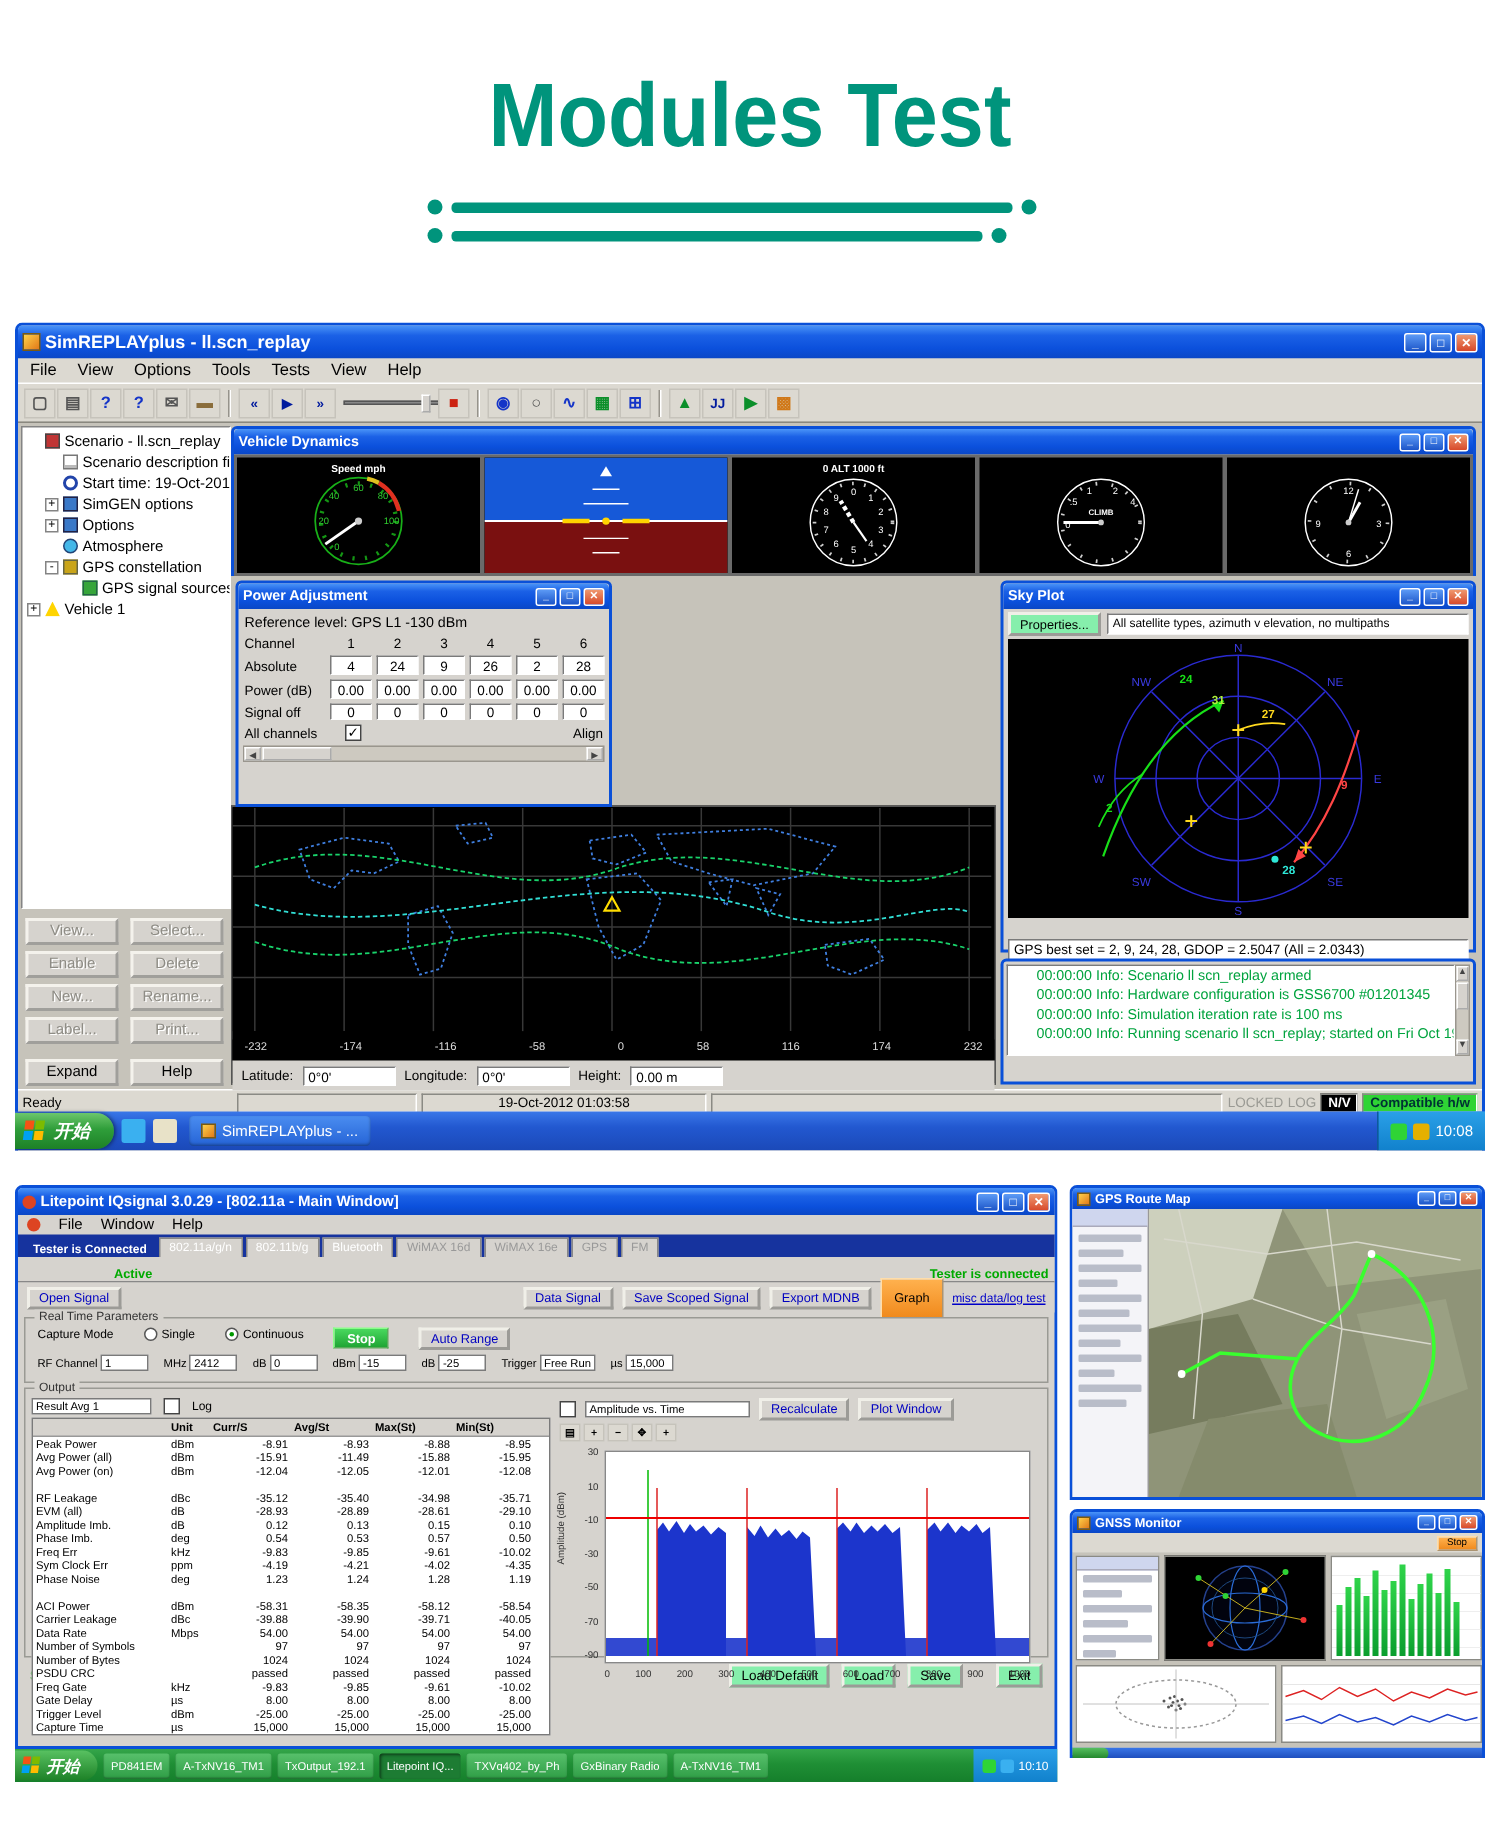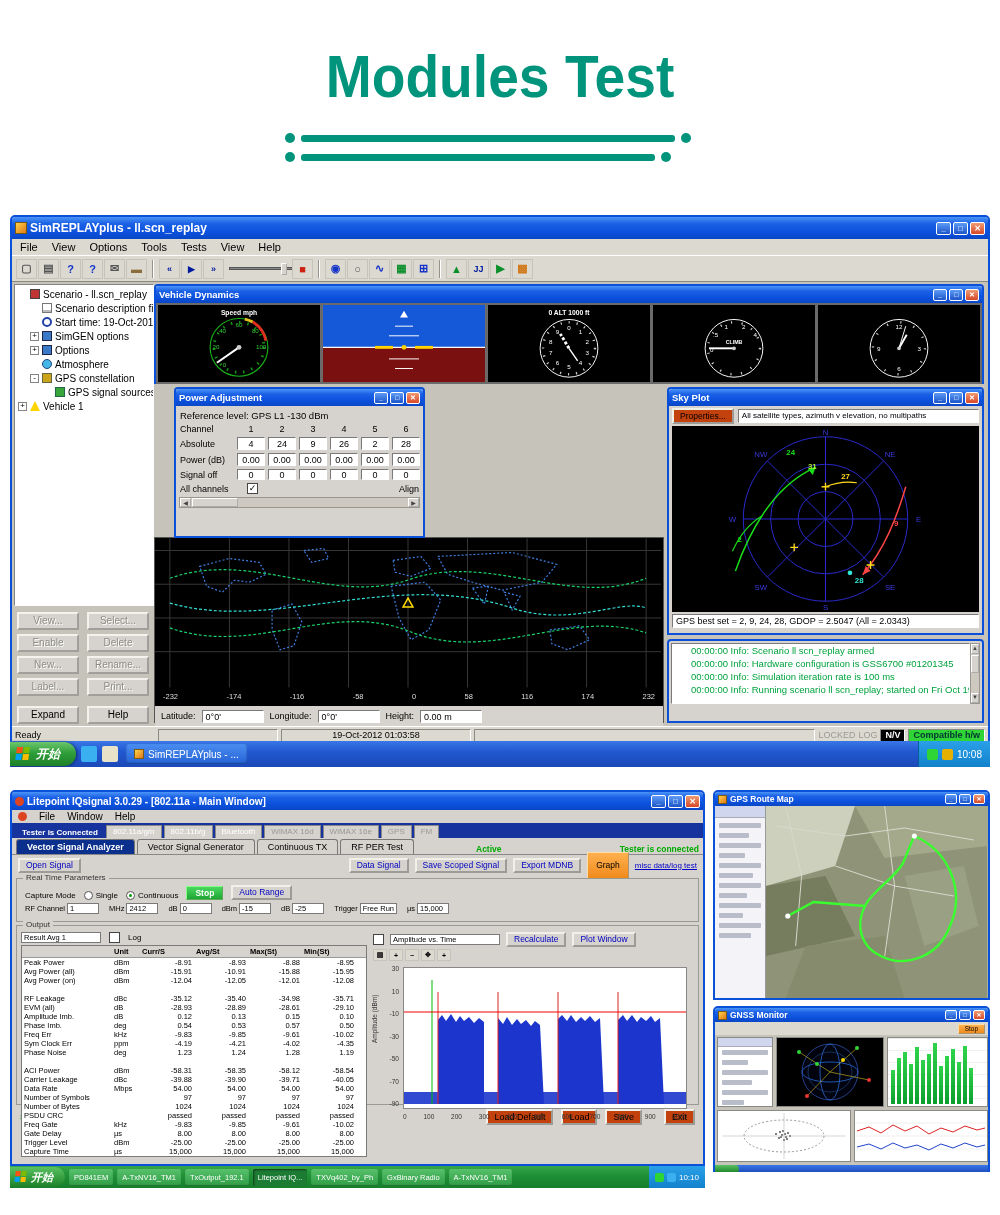--- a/index.html
+++ b/index.html
@@ -67,21 +67,21 @@
 .chk{width:11px;height:11px;background:#fff;border:1px solid #444;font-size:9px;line-height:9px;text-align:center}
 .chk.on::after{content:"✓"}
 .hscroll{height:11px;background:#cdc9c0;border:1px solid #9a968e;display:flex}
 .harrow{width:11px;background:#d6d3ce;border:1px outset #fff;font-size:6px;text-align:center;color:#444}
 .harrow.l::after{content:"◀"}.harrow.r::after{content:"▶"}
 .hthumb{width:46px;background:#d6d3ce;border:1px outset #fff;margin:0 1px}
 .vscroll{width:10px;background:#cdc9c0;border:1px solid #9a968e;display:flex;flex-direction:column}
 .varrow{height:10px;background:#d6d3ce;border:1px outset #fff;font-size:6px;text-align:center;color:#444}
 .varrow.u::after{content:"▲"}.varrow.d::after{content:"▼"}
 .vthumb{height:18px;background:#d6d3ce;border:1px outset #fff;margin:1px 0}
-.btn3d{background:#c2410c;border:2px outset #f0efe8;font-size:9px;padding:0 6px;height:16px;line-height:12px}
+.btn3d{background:#86efac;border:2px outset #f0efe8;font-size:9px;padding:0 6px;height:16px;line-height:12px}
 
 .sunken{background:#fff;border:1px solid;border-color:#7a7a7a #fff #fff #7a7a7a}
 .skysat{font-size:8px;font-weight:bold}
 .mline{font-size:9.5px;color:#00a33e;white-space:nowrap;line-height:13px;padding-left:19px}
 
 .coordstrip{display:flex;align-items:center;gap:6px;height:20px;background:#d6d3ce;font-size:9px;padding:0 6px}
 .cinput{background:#fff;border:1px solid;border-color:#7a7a7a #fff #fff #7a7a7a;width:62px;height:13px;font-size:9px;padding:0 3px;line-height:12px}
 .mapticks{display:flex;justify-content:space-between;color:#ddd;font-size:7.5px;padding:0 8px;background:#000}
 
 .taskbar{position:absolute;left:0;right:0;bottom:0;height:26px;background:linear-gradient(#3a77e8,#2258d0 40%,#1b49b8);display:flex;align-items:center}
@@ -431,21 +431,21 @@
         <div class="coordstrip">
           <span>Latitude:</span>
           <span class="cinput">0°0'</span>
           <span>Longitude:</span>
           <span class="cinput">0°0'</span>
           <span>Height:</span>
           <span class="cinput">0.00 m</span>
         </div>
       </div>
 
-      <div class="mdi" style="left:162px;top:105px;width:251px;height:151px">
+      <div class="mdi" style="left:145px;top:105px;width:251px;height:151px">
         <div class="tb">
           <span>Power Adjustment</span>
           <span class="capbtns">
             <span class="cb min"></span>
             <span class="cb max"></span>
             <span class="cb close"></span>
           </span>
         </div>
         <div style="font-size:9.5px;margin:4px 4px 1px">Reference level: GPS L1 -130 dBm</div>
         <div class="parow">
@@ -557,21 +557,21 @@
             <g class="skysat">
               <text x="110" y="30" fill="#18e018">24</text>
               <text x="132" y="44" fill="#aef03a">31</text>
               <text x="166" y="54" fill="#ffd91e">27</text>
               <text x="60" y="118" fill="#18e018">2</text>
               <text x="220" y="102" fill="#ff4545">9</text>
               <text x="180" y="160" fill="#2ee8d8">28</text>
             </g>
           </svg>
         </div>
-        <div class="sunken" style="margin:2px 3px;height:14px;font-size:9px;line-height:12px;padding:0 3px;white-space:nowrap;overflow:hidden">GPS best set =  2, 9, 24, 28, GDOP = 2.5047 (All = 2.0343)</div>
+        <div class="sunken" style="margin:14px 3px;height:14px;font-size:9px;line-height:12px;padding:0 3px;white-space:nowrap;overflow:hidden">GPS best set =  2, 9, 24, 28, GDOP = 2.5047 (All = 2.0343)</div>
       </div>
 
       <div class="mdi" style="left:655px;top:357px;width:317px;height:84px">
         <div style="display:flex;margin:2px;height:61px">
           <div class="sunken" style="flex:1;overflow:hidden">
 
           <div class="mline">00:00:00 Info: Scenario ll scn_replay armed</div>
               <div class="mline">00:00:00 Info: Hardware configuration is GSS6700 #01201345</div>
               <div class="mline">00:00:00 Info: Simulation iteration rate is 100 ms</div>
               <div class="mline">00:00:00 Info: Running scenario ll scn_replay; started on Fri Oct 19</div>
@@ -650,43 +650,36 @@
       <span class="std on">802.11a/g/n</span>
           <span class="std on">802.11b/g</span>
           <span class="std on">Bluetooth</span>
           <span class="std off">WiMAX 16d</span>
           <span class="std off">WiMAX 16e</span>
           <span class="std off">GPS</span>
           <span class="std off">FM</span>
         </span>
     </div>
     <div class="tabrow">
-      <span style="display:flex;gap:2px;align-items:flex-end">
-
-      <span class="vtab sel">Vector Signal Analyzer</span>
-          <span class="vtab">Vector Signal Generator</span>
-          <span class="vtab">Continuous TX</span>
-          <span class="vtab">RF PER Test</span>
-        </span>
       <span style="margin-left:60px;color:#0a0;font-size:8.5px;font-weight:bold">Active</span>
       <span style="margin-left:auto;color:#0a0;font-size:8.5px;font-weight:bold">Tester is connected</span>
     </div>
     <div style="display:flex;align-items:center;gap:6px;height:20px;padding:0 6px;background:#d6d3ce">
       <button class="lbtn2">Open Signal</button>
       <span style="flex:1"></span>
       <button class="lbtn2">Data Signal</button>
       <button class="lbtn2">Save Scoped Signal</button>
       <button class="lbtn2">Export MDNB</button>
       <button class="orgbtn">Graph</button>
       <span class="bluelink">misc data/log test</span>
     </div>
 
     <div class="group" style="height:44px">
       <span class="glab">Real Time Parameters</span>
-      <div style="display:flex;align-items:flex-end;gap:8px;padding:6px 8px 2px;font-size:8px">
+      <div style="display:flex;align-items:flex-start;gap:20px;padding:6px 8px 2px;font-size:8px">
         <span>Capture Mode</span>
         <span style="display:flex;align-items:center;gap:3px">
             <span class="radio"></span>
             <span>Single</span>
           </span>
         <span style="display:flex;align-items:center;gap:3px">
             <span class="radio sel"></span>
             <span>Continuous</span>
           </span>
         <button class="grnbtn">Stop</button>
@@ -759,21 +752,21 @@
                   <span>-8.91</span>
                   <span>-8.93</span>
                   <span>-8.88</span>
                   <span>-8.95</span>
                 </div>
 
                 <div class="lrow">
                   <span>Avg Power (all)</span>
                   <span>dBm</span>
                   <span>-15.91</span>
-                  <span>-10.91</span>
+                  <span>-11.49</span>
                   <span>-15.88</span>
                   <span>-15.95</span>
                 </div>
 
                 <div class="lrow">
                   <span>Avg Power (on)</span>
                   <span>dBm</span>
                   <span>-12.04</span>
                   <span>-12.05</span>
                   <span>-12.01</span>

